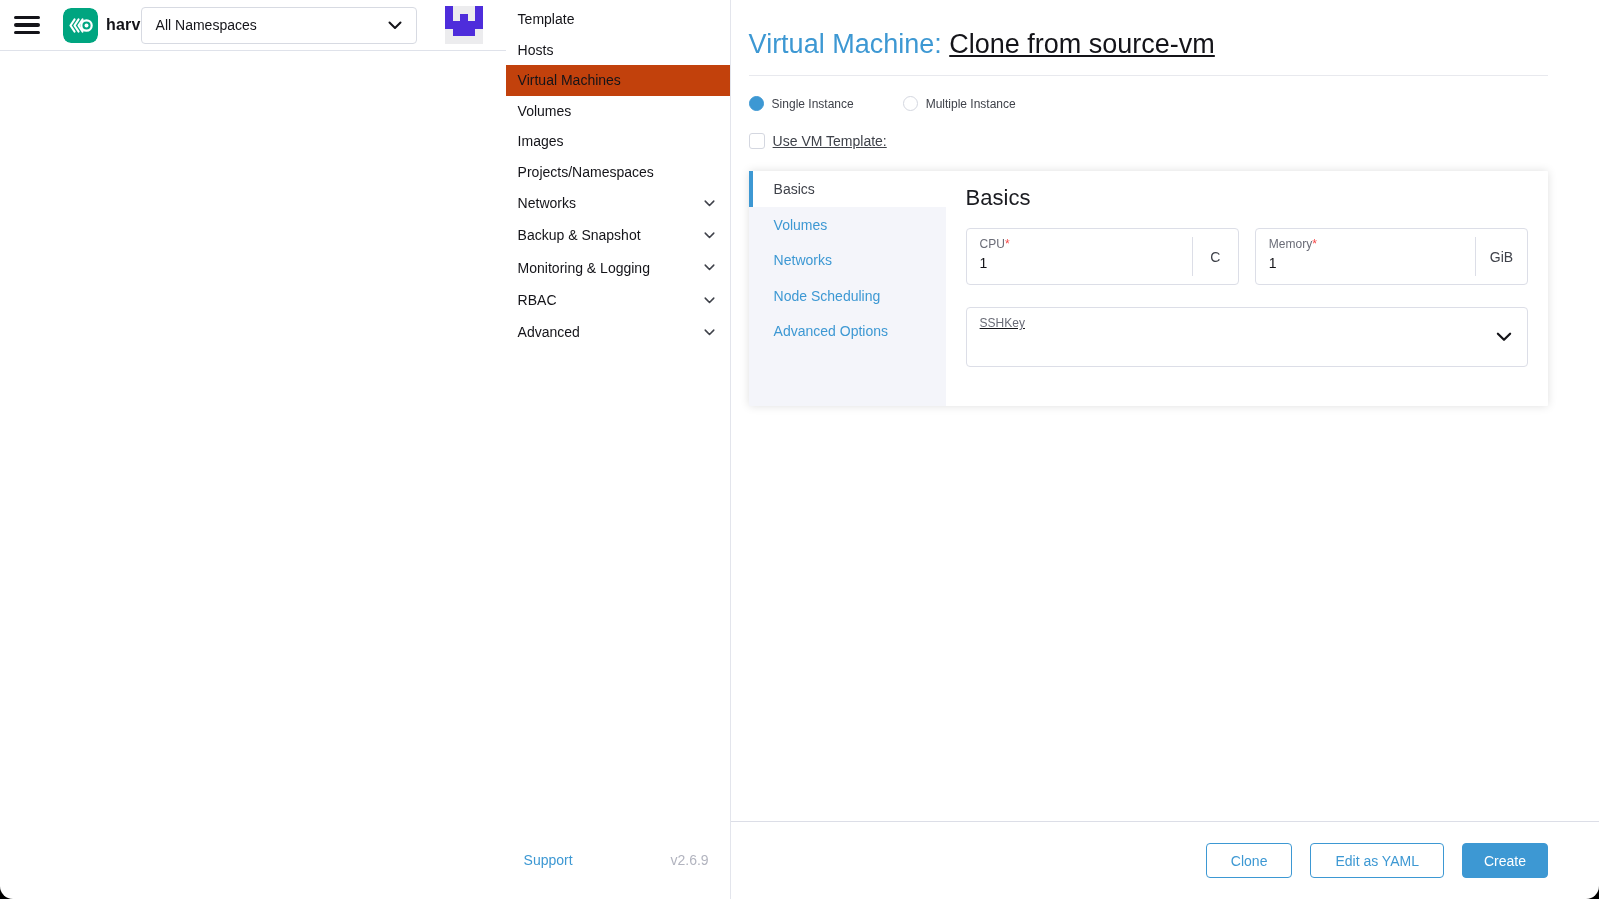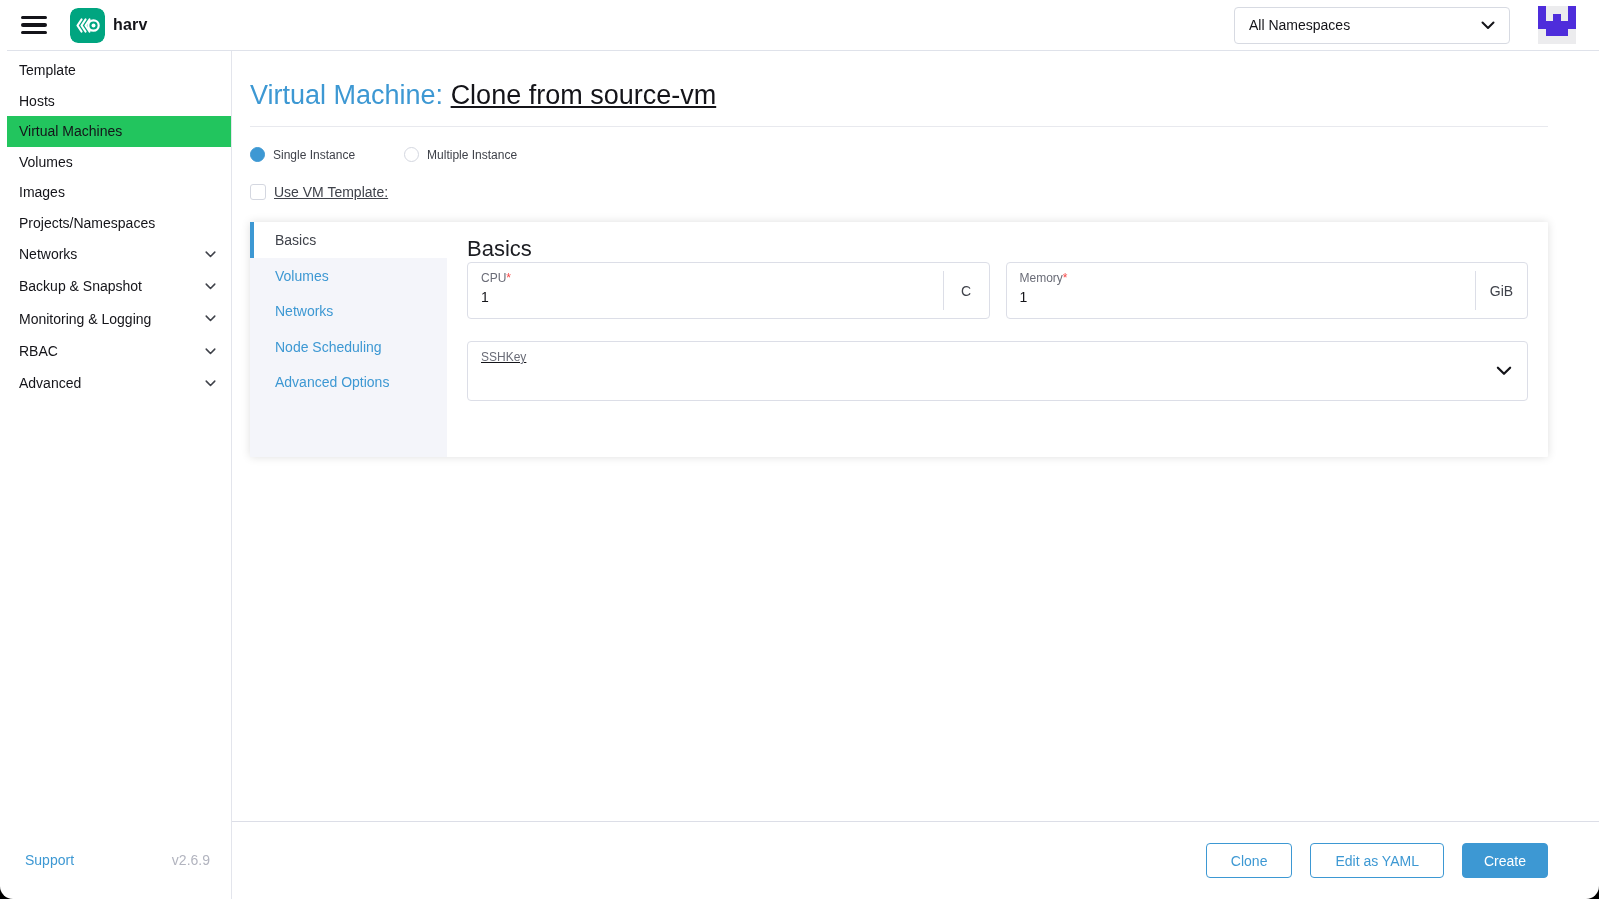--- a/index.html
+++ b/index.html
@@ -1,38 +1,38 @@
 <!DOCTYPE html>
 <html><head>
 <meta charset="utf-8">
 <style>
   * { margin:0; padding:0; box-sizing:border-box; }
   html,body { width:1599px; height:899px; }
   body { font-family:"Liberation Sans", sans-serif; background:#fff; color:#141419; overflow:hidden; position:relative; }
 
-  .app { width:1599px; height:899px; display:flex; flex-direction:column; background:#fff;padding-left:7px; }
+  .app { width:1599px; height:899px; display:flex; background:#fff; }
 
   
   .topbar { height:51px; flex:0 0 51px; display:flex; align-items:center; padding:0 23px 0 14px; border-bottom:1px solid #dfe2ea; background:#fff; }
   .hamburger { width:26px; height:18px; display:flex; flex-direction:column; justify-content:space-between; cursor:pointer; }
   .hamburger span { display:block; height:3.4px; background:#141419; border-radius:2px; }
   .logo-box { margin-left:23px; width:35px; height:35px; border-radius:8px; display:block; }
   .product-name { margin-left:8px; font-size:16px; font-weight:700; color:#141419; letter-spacing:.2px; }
   .topbar .spacer { flex:1; }
   .ns-select { width:276px; height:37px; border:1px solid #d7dae2; border-radius:4px; display:flex; align-items:center; padding:0 14px; font-size:14px; color:#141419; background:#fff; cursor:pointer; }
   .ns-select .ns-label { flex:1; }
   .avatar { margin-left:28px; width:38px; height:38px; display:block; }
 
   
   .body { flex:1; display:flex; min-height:0; }
 
   
   .sidebar { width:225px; flex:0 0 225px; border-right:1px solid #e3e5ec; background:#fff; display:flex; flex-direction:column; padding-top:4px; }
   .nav-item { height:30.5px; display:flex; align-items:center; padding:0 12px; font-size:14px; color:#141419; cursor:pointer; }
-  .nav-item.selected { background:#22c55e;text-align:right; }
+  .nav-item.selected { background:#c2410c;text-align:right; }
   .nav-group { height:32.3px; display:flex; align-items:center; justify-content:space-between; padding:0 12px; font-size:14px; color:#141419; cursor:pointer; }
   .nav-group .chev { color:#3f424a; margin-right:3px; }
   .sidebar .sb-spacer { flex:1; }
   .sidebar-footer { display:flex; align-items:center; justify-content:space-between; padding:0 21px 31px 18px; }
   .support-link { color:#3d98d3; font-size:14px; text-decoration:none; cursor:pointer; }
   .version { color:#b2b4bf; font-size:14px; }
 
   
   .main { flex:1; display:flex; flex-direction:column; min-width:0; background:#fff; }
   .scroll { flex:1; padding:28px 51px 0 18px; overflow:hidden; }
@@ -62,21 +62,21 @@
   .checkbox-row { display:flex; align-items:center; gap:8px; margin-top:22px; font-size:14px; color:#3f424a; cursor:pointer;text-decoration:underline; }
   .checkbox-box { width:16px; height:16px; border:1px solid #d4d7e0; border-radius:3px; background:#fff; }
 
   
   .card { margin-top:22px; display:flex; min-height:235px; background:#fff; box-shadow:0 0 10px rgba(0,0,0,0.13); border-radius:1px; }
   .tabnav { width:197px; flex:0 0 197px; background:#f4f5fa; display:flex; flex-direction:column; }
   .tab { height:35.5px; display:flex; align-items:center; padding-left:21px; font-size:14px; color:#3d98d3; cursor:pointer; border-left:4px solid transparent; }
   .tab.active { background:#fff; color:#3f424a; border-left:4px solid #3d98d3; }
   .tabcontent { flex:1; padding:14px 20px 38px; }
   .section-heading { font-size:22px; font-weight:500; color:#1b1c21; }
-  .cm-row { display:grid; grid-template-columns:1fr 1fr; gap:16px; }
+  .cm-row { display:grid; grid-template-columns:1fr 1fr; gap:16px; margin-top:17px; }
   .ssh-row { margin-top:22px;text-decoration:underline; }
   .field.ssh { height:60px; }
 
   
   .actions { flex:0 0 78px; border-top:1px solid #dcdee7; display:flex; align-items:center; justify-content:flex-end; gap:18px; padding:0 51px; background:#fff; }
   .btn { height:35px; border-radius:4px; font-size:14px; font-family:"Liberation Sans", sans-serif; display:flex; align-items:center; justify-content:center; cursor:pointer; }
   .btn.ghost { background:#fff; border:1px solid #3d98d3; color:#3d98d3; padding:0 24px; }
   .btn.primary { background:#3d98d3; border:1px solid #3d98d3; color:#fff; padding:0 21px; }
 
   

